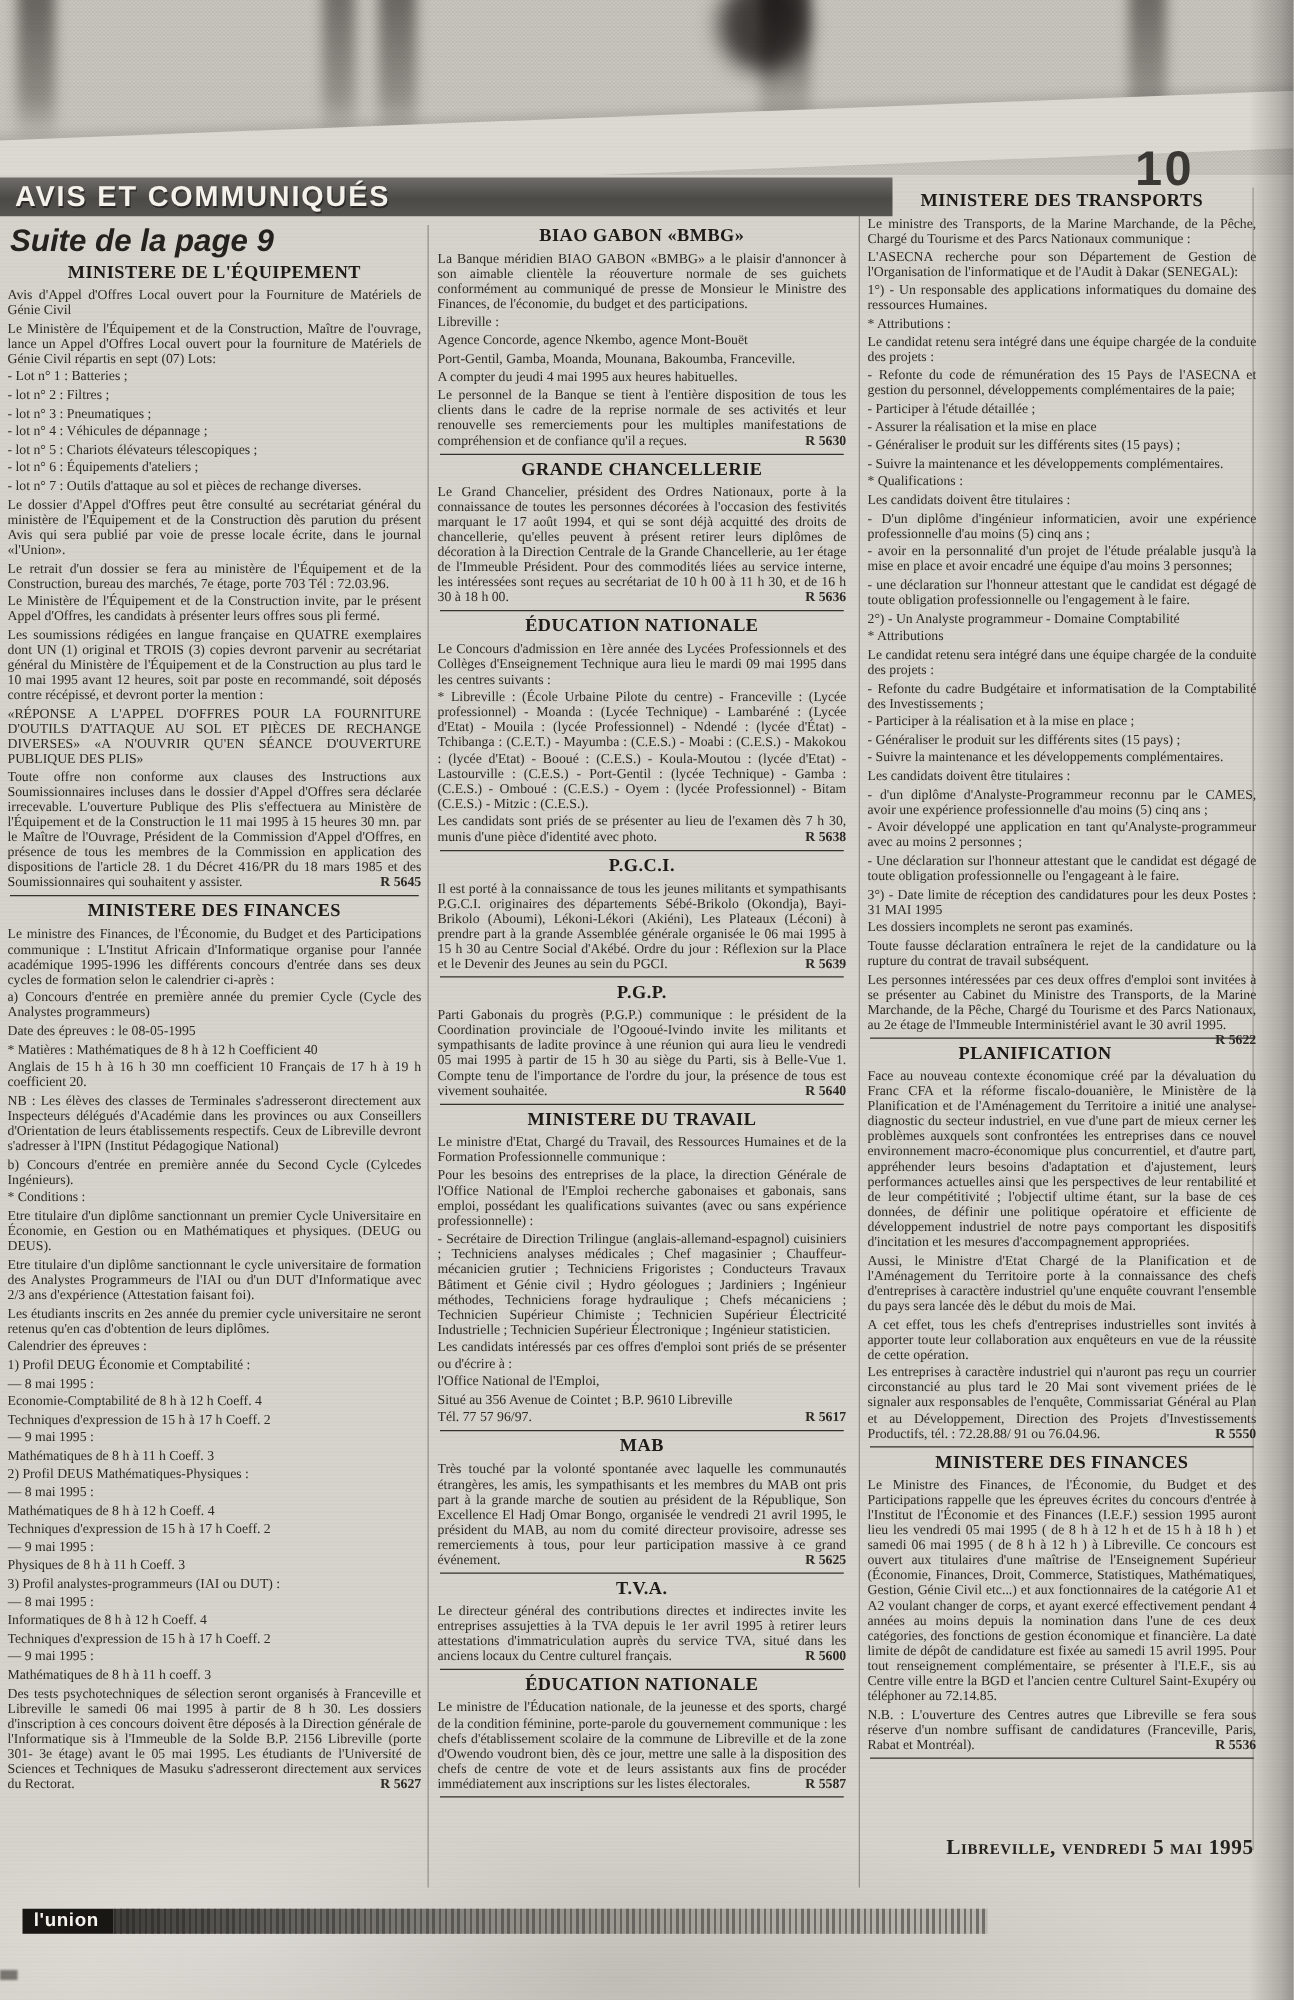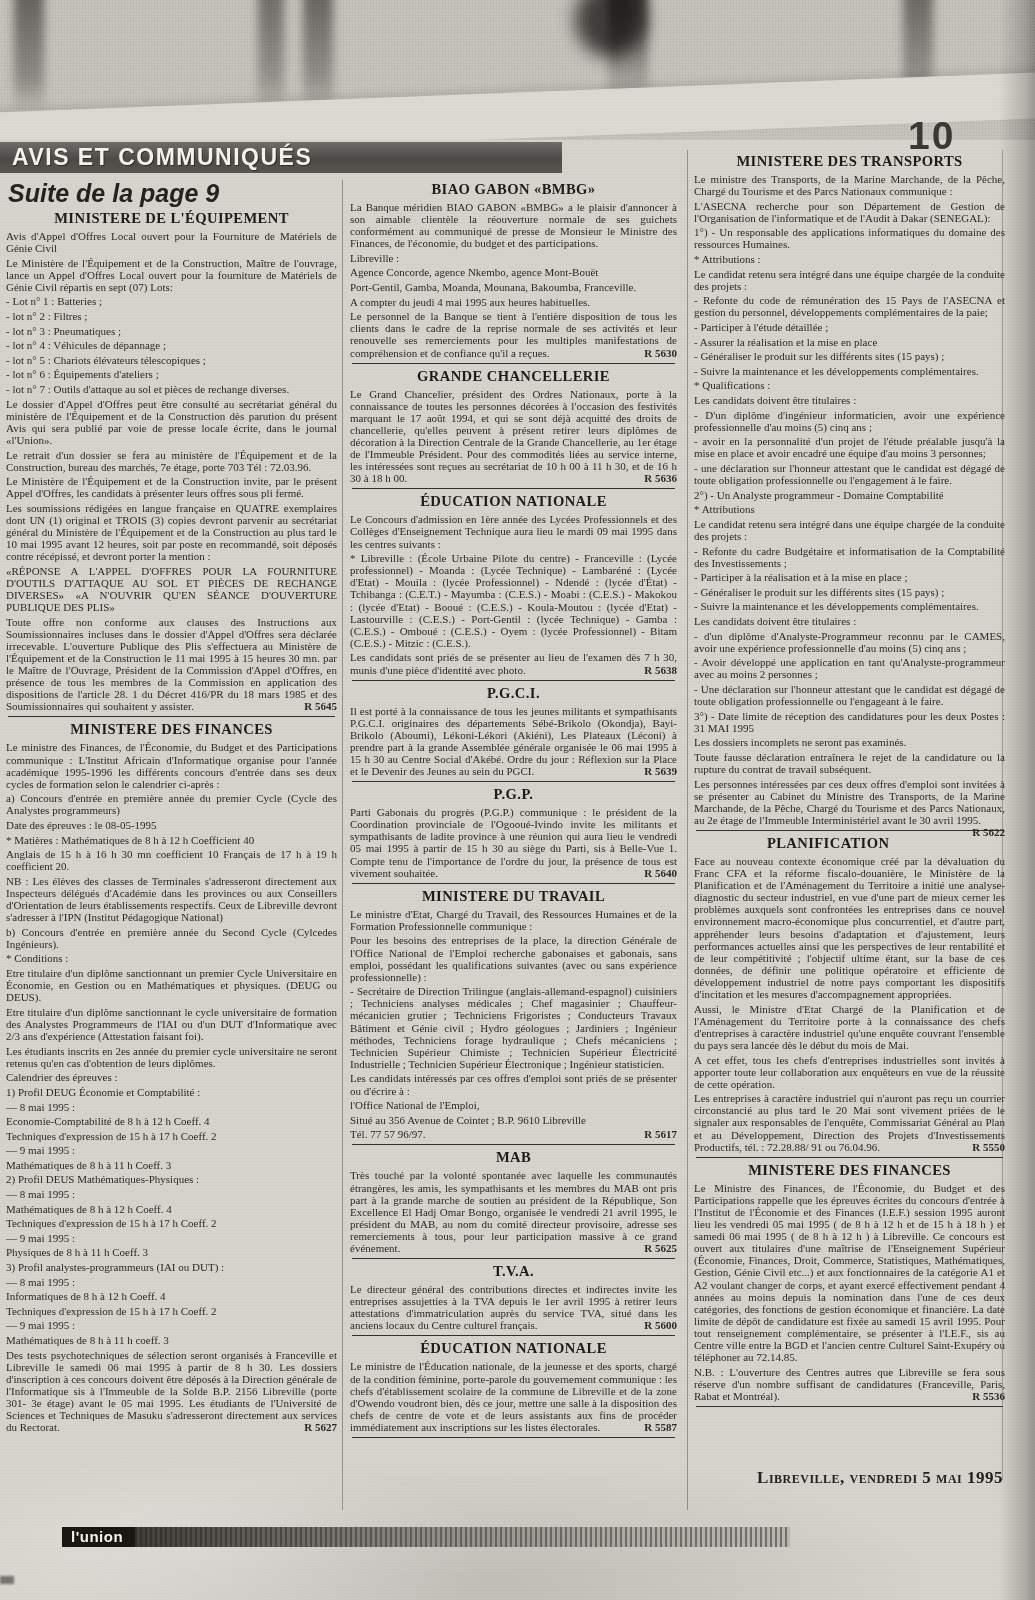--- a/index.html
+++ b/index.html
@@ -21,21 +21,21 @@
   .s1{left:14px;width:30px;background:linear-gradient(180deg,rgba(38,36,32,.62),rgba(38,36,32,.35) 70%,transparent);}
   .s2{left:258px;width:26px;background:linear-gradient(180deg,rgba(38,36,32,.55),rgba(38,36,32,.30) 70%,transparent);}
   .s3{left:303px;width:30px;background:linear-gradient(180deg,rgba(38,36,32,.60),rgba(38,36,32,.32) 70%,transparent);}
   .s4{left:608px;width:40px;background:linear-gradient(180deg,rgba(25,23,20,.80),rgba(38,36,32,.30) 60%,transparent);}
   .s5{left:903px;width:30px;background:linear-gradient(180deg,rgba(38,36,32,.58),rgba(38,36,32,.30) 70%,transparent);}
   .blob{position:absolute;left:575px;top:-18px;width:70px;height:75px;border-radius:50%;
         background:rgba(20,18,16,.75);filter:blur(9px);}
   .edgeband{position:absolute;left:-30px;top:92px;width:1120px;height:46px;background:#dcd9d2;
         transform:rotate(-2.2deg);box-shadow:0 -4px 8px rgba(0,0,0,0.10);}
   
-  .banner{position:absolute;left:0;top:142px;width:562px;height:31px;z-index:6;
+  .banner{position:absolute;left:0;top:142px;width:714px;height:31px;z-index:6;
         background:linear-gradient(180deg,#6e6d6a,#4b4a47 55%,#565552),
                    repeating-linear-gradient(90deg,rgba(255,255,255,0.06) 0 2px, transparent 2px 5px);
         color:#f3f1ea;font-family:"Liberation Sans",sans-serif;font-weight:bold;
         font-size:23px;letter-spacing:1.5px;line-height:31px;padding-left:12px;box-sizing:border-box;
         text-shadow:1px 1px 0 rgba(0,0,0,0.45);}
   .pagenum{position:absolute;left:908px;top:114px;z-index:6;font-family:"Liberation Sans",sans-serif;
         font-weight:bold;font-size:39px;color:#3a3834;letter-spacing:2px;}
   .suite{position:absolute;left:8px;top:179px;z-index:6;font-family:"Liberation Sans",sans-serif;
         font-weight:bold;font-style:italic;font-size:25px;color:#23221f;}
   
@@ -49,21 +49,21 @@
   .v3{left:1002px;top:150px;height:1330px;background:rgba(40,38,34,0.30);}
   .sec-title{font-family:"Liberation Serif",serif;font-weight:bold;font-size:14.6px;
         text-align:center;letter-spacing:.4px;color:#1d1c19;margin:4px 0 3px;}
   .para{font-size:11px;line-height:1.1;text-align:justify;margin:0 0 2.5px;}
   .ref{float:right;font-weight:bold;padding-left:10px;}
   .rule{border-top:1.6px solid #33312d;margin:4px 2px 4px 2px;}
   .col-2::after,.col-3::after{content:"";display:block;border-top:1.6px solid #33312d;margin:4px 2px;}
   
   .footer-strip{position:absolute;left:18px;top:1527px;width:772px;height:20px;display:flex;z-index:6;}
   .union-logo{background:#181714;color:#f5f3ec;font-family:"Liberation Sans",sans-serif;
-        font-weight:bold;font-size:15px;line-height:20px;padding:0 12px 0 9px;letter-spacing:.5px;margin-left:44px;}
+        font-weight:bold;font-size:15px;line-height:20px;padding:0 12px 0 9px;letter-spacing:.5px;}
   .strip-rest{flex:1;
         background:linear-gradient(90deg,rgba(45,43,40,.88),rgba(110,108,102,.55) 45%,rgba(160,158,150,.38) 75%,rgba(185,183,175,.30)),
                    repeating-linear-gradient(90deg,rgba(25,24,22,.7) 0 2px, rgba(150,148,140,.4) 2px 5px);}
   .footer-date{position:absolute;right:32px;top:1468px;z-index:6;font-family:"Liberation Serif",serif;
         font-weight:bold;font-variant:small-caps;font-size:17px;letter-spacing:.5px;color:#23221f;}
   .corner-mark{position:absolute;left:0px;top:1576px;width:14px;height:8px;background:rgba(40,38,34,.55);
         filter:blur(1px);z-index:6;}
 </style>
 </head>
 <body>

